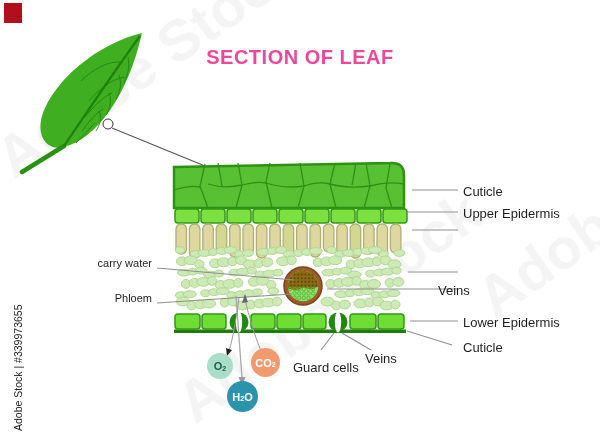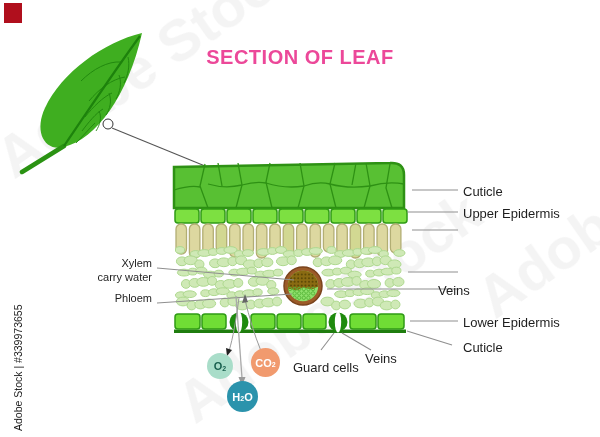--- a/index.html
+++ b/index.html
@@ -329,21 +329,20 @@
 
   <div class="title">SECTION OF LEAF</div>
 
   <div class="lbl" style="left:463px;top:184px">Cuticle</div>
   <div class="lbl" style="left:463px;top:206px">Upper Epidermis</div>
   <div class="lbl" style="left:438px;top:283px">Veins</div>
   <div class="lbl" style="left:463px;top:315px">Lower Epidermis</div>
   <div class="lbl" style="left:463px;top:340px">Cuticle</div>
 
   <div class="left-lbl" style="top:257px">
-    <div>Xylem</div>
     <div>carry water</div>
   </div>
   <div class="left-lbl" style="top:292px">
     <div>Phloem</div>
   </div>
 
   <div class="lbl" style="left:293px;top:360px">Guard cells</div>
   <div class="lbl" style="left:365px;top:351px">Veins</div>
 
   <div class="mol mol-o2">

